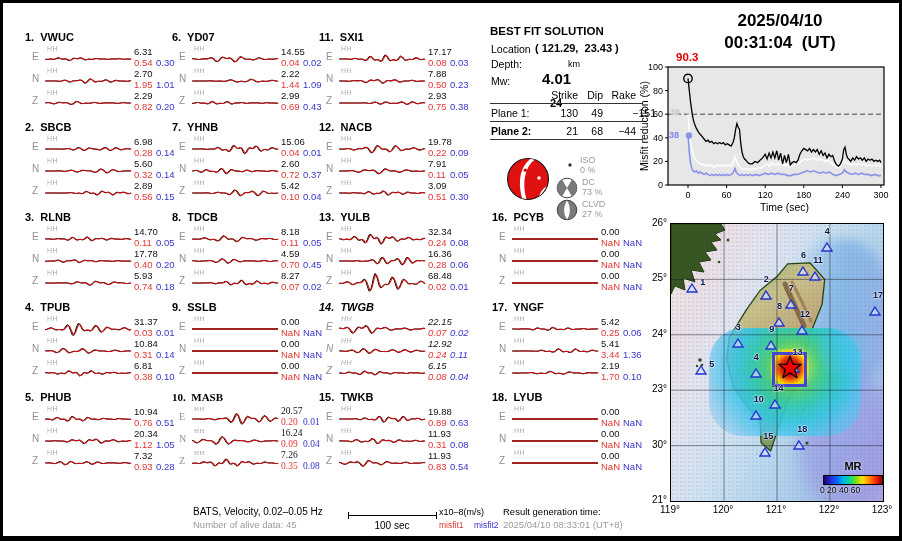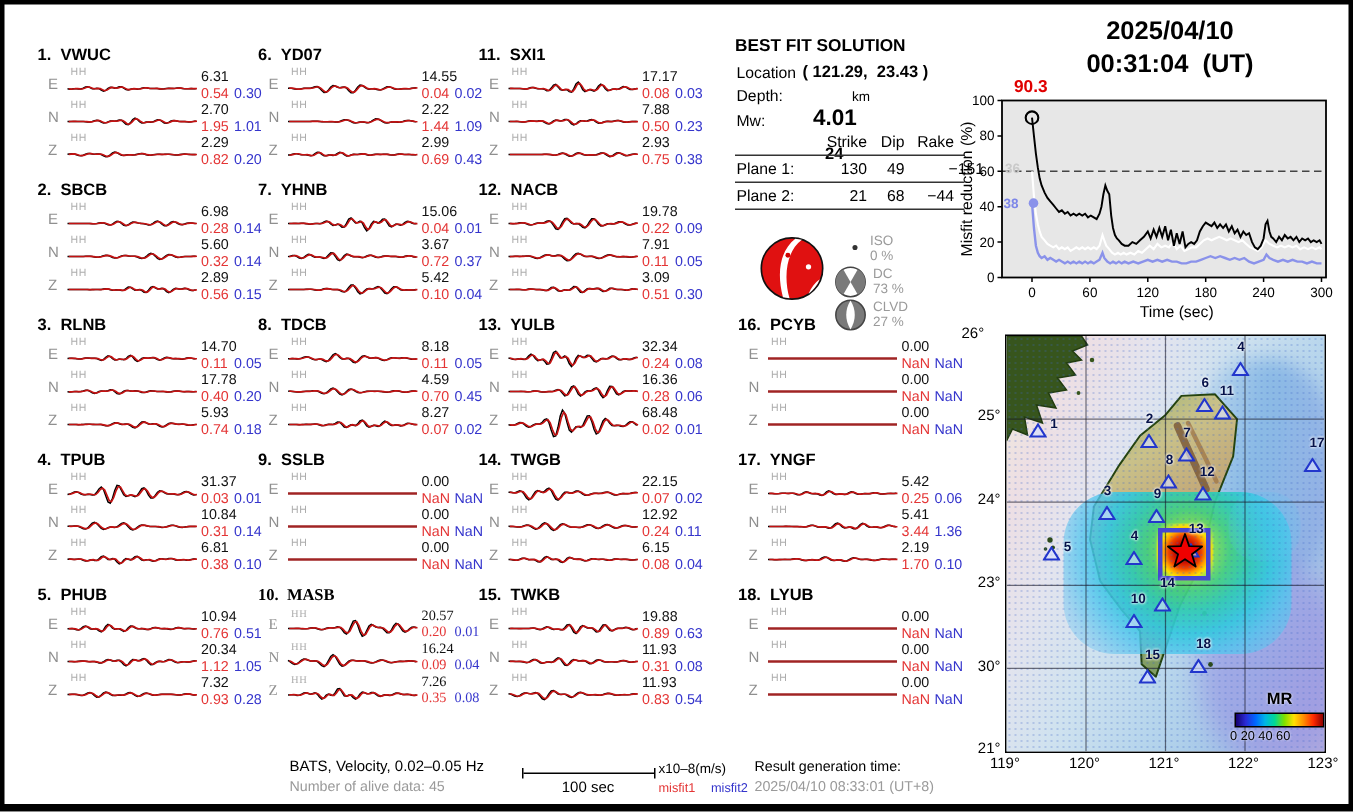--- a/index.html
+++ b/index.html
@@ -304,21 +304,21 @@
           <div class="m1">0.04</div>
           <div class="m2">0.01</div>
         </div>
         <div class="trow" style="top: 35px;">
           <div class="comp">N</div>
           <div class="chan">HH</div>
           <svg width="90" height="22" class="wave" style="overflow: visible;">
             <polyline points="2.0,15.08 3.5,14.77 5.0,14.38 6.5,14.37 8.0,15.01 9.5,15.96 11.0,16.35 12.5,15.67 14.0,14.38 15.5,13.56 17.0,13.86 18.5,14.81 20.0,15.46 21.5,15.46 23.0,15.39 24.5,15.79 26.0,16.24 27.5,15.73 29.0,14.06 30.5,12.51 32.0,12.70 33.5,14.80 35.0,17.11 36.5,17.71 38.0,16.29 39.5,14.31 41.0,13.41 42.5,13.86 44.0,14.72 45.5,15.13 47.0,15.09 48.5,15.16 50.0,15.51 51.5,15.75 53.0,15.44 54.5,14.69 56.0,14.12 57.5,14.21 59.0,14.87 60.5,15.55 62.0,15.74 63.5,15.39 65.0,14.87 66.5,14.60 68.0,14.68 69.5,14.88 71.0,14.96 72.5,14.94 74.0,15.02 75.5,15.27 77.0,15.46 78.5,15.31 80.0,14.86 81.5,14.48 83.0,14.51 84.5,14.89 86.0,15.26 87.5,15.35" fill="none" stroke="#000" stroke-width="1"></polyline>
             <polyline points="2.8,15.07 4.3,14.80 5.8,14.47 7.3,14.46 8.8,15.01 10.3,15.81 11.8,16.15 13.3,15.57 14.8,14.47 16.3,13.78 17.8,14.03 19.3,14.84 20.8,15.39 22.3,15.39 23.8,15.33 25.3,15.67 26.8,16.06 28.3,15.62 29.8,14.20 31.3,12.88 32.8,13.05 34.3,14.83 35.8,16.80 37.3,17.30 38.8,16.10 40.3,14.42 41.8,13.65 43.3,14.03 44.8,14.77 46.3,15.11 47.8,15.08 49.3,15.13 50.8,15.44 52.3,15.64 53.8,15.37 55.3,14.74 56.8,14.25 58.3,14.33 59.8,14.89 61.3,15.47 62.8,15.63 64.3,15.33 65.8,14.89 67.3,14.66 68.8,14.73 70.3,14.90 71.8,14.96 73.3,14.95 74.8,15.02 76.3,15.23 77.8,15.39 79.3,15.26 80.8,14.88 82.3,14.56 83.8,14.58 85.3,14.90 86.8,15.22 88.3,15.30" fill="none" stroke="#c41212" stroke-width="1.1"></polyline>
           </svg>
-          <div class="amp">3.67</div>
+          <div class="amp">2.60</div>
           <div class="m1">0.72</div>
           <div class="m2">0.37</div>
         </div>
         <div class="trow" style="top: 57px;">
           <div class="comp">Z</div>
           <div class="chan">HH</div>
           <svg width="90" height="22" class="wave" style="overflow: visible;">
             <polyline points="2.0,15.00 3.5,15.02 5.0,15.02 6.5,15.01 8.0,15.01 9.5,15.01 11.0,15.02 12.5,14.99 14.0,14.91 15.5,14.82 17.0,14.81 18.5,14.99 20.0,15.31 21.5,15.54 23.0,15.46 24.5,15.03 26.0,14.51 27.5,14.28 29.0,14.48 30.5,14.86 32.0,15.05 33.5,14.99 35.0,15.05 36.5,15.59 38.0,16.41 39.5,16.68 41.0,15.69 42.5,13.69 44.0,12.01 45.5,12.05 47.0,13.98 48.5,16.50 50.0,17.86 51.5,17.37 53.0,15.81 54.5,14.59 56.0,14.37 57.5,14.62 59.0,14.42 60.5,13.64 62.0,13.11 63.5,13.78 65.0,15.58 66.5,17.35 68.0,17.74 69.5,16.47 71.0,14.49 72.5,13.17 74.0,13.19 75.5,14.16 77.0,15.14 78.5,15.52 80.0,15.40 81.5,15.22 83.0,15.27 84.5,15.40 86.0,15.34 87.5,15.01" fill="none" stroke="#000" stroke-width="1"></polyline>
             <polyline points="2.8,15.00 4.3,15.01 5.8,15.02 7.3,15.01 8.8,15.01 10.3,15.01 11.8,15.01 13.3,14.99 14.8,14.93 16.3,14.84 17.8,14.84 19.3,14.99 20.8,15.26 22.3,15.46 23.8,15.39 25.3,15.02 26.8,14.58 28.3,14.39 29.8,14.56 31.3,14.88 32.8,15.05 34.3,14.99 35.8,15.04 37.3,15.50 38.8,16.20 40.3,16.43 41.8,15.59 43.3,13.89 44.8,12.46 46.3,12.49 47.8,14.14 49.3,16.27 50.8,17.43 52.3,17.01 53.8,15.69 55.3,14.65 56.8,14.46 58.3,14.67 59.8,14.51 61.3,13.84 62.8,13.40 64.3,13.96 65.8,15.50 67.3,16.99 68.8,17.33 70.3,16.25 71.8,14.57 73.3,13.44 74.8,13.46 76.3,14.29 77.8,15.12 79.3,15.44 80.8,15.34 82.3,15.19 83.8,15.23 85.3,15.34 86.8,15.29 88.3,15.01" fill="none" stroke="#c41212" stroke-width="1.1"></polyline>
           </svg>
@@ -533,21 +533,21 @@
           <div class="chan">HH</div>
           <svg width="90" height="22" class="wave" style="overflow: visible;">
             <polyline points="2.0,15.20 3.5,15.45 5.0,15.49 6.5,15.09 8.0,14.33 9.5,13.73 11.0,13.87 12.5,14.88 14.0,16.16 15.5,16.78 17.0,16.33 18.5,15.32 20.0,14.67 21.5,14.70 23.0,14.63 24.5,13.54 26.0,11.76 27.5,11.23 29.0,13.80 30.5,18.90 32.0,23.12 33.5,22.66 35.0,16.86 36.5,9.35 38.0,5.39 39.5,7.50 41.0,13.53 42.5,18.75 44.0,20.09 45.5,18.36 47.0,16.56 48.5,16.43 50.0,16.90 51.5,15.72 53.0,12.43 54.5,9.25 56.0,9.15 57.5,12.91 59.0,18.17 60.5,21.35 62.0,20.46 63.5,16.56 65.0,12.58 66.5,10.97 68.0,12.02 69.5,14.18 71.0,15.66 72.5,15.90 74.0,15.58 75.5,15.62 77.0,16.12 78.5,16.35 80.0,15.66 81.5,14.28 83.0,13.18 84.5,13.21 86.0,14.30 87.5,15.61" fill="none" stroke="#000" stroke-width="1"></polyline>
             <polyline points="2.8,15.17 4.3,15.38 5.8,15.41 7.3,15.07 8.8,14.43 10.3,13.92 11.8,14.04 13.3,14.89 14.8,15.98 16.3,16.52 17.8,16.13 19.3,15.27 20.8,14.72 22.3,14.74 23.8,14.69 25.3,13.75 26.8,12.24 28.3,11.80 29.8,13.98 31.3,18.31 32.8,21.90 34.3,21.51 35.8,16.58 37.3,10.20 38.8,6.83 40.3,8.63 41.8,13.75 43.3,18.18 44.8,19.33 46.3,17.86 47.8,16.32 49.3,16.22 50.8,16.62 52.3,15.62 53.8,12.81 55.3,10.11 56.8,10.02 58.3,13.22 59.8,17.70 61.3,20.40 62.8,19.64 64.3,16.32 65.8,12.94 67.3,11.57 68.8,12.47 70.3,14.30 71.8,15.56 73.3,15.77 74.8,15.49 76.3,15.53 77.8,15.95 79.3,16.15 80.8,15.56 82.3,14.39 83.8,13.45 85.3,13.47 86.8,14.41 88.3,15.52" fill="none" stroke="#c41212" stroke-width="1.1"></polyline>
           </svg>
           <div class="amp">68.48</div>
           <div class="m1">0.02</div>
           <div class="m2">0.01</div>
         </div>
       </div>
-      <div class="sta-panel" style="left: 314px; top: 298px;">
+      <div class="sta-panel" style="left: 314px; top: 298px; font-style: italic;">
         <div class="sta-h">14.  TWGB</div>
         <div class="trow" style="top: 13px;">
           <div class="comp">E</div>
           <div class="chan">HH</div>
           <svg width="90" height="22" class="wave" style="overflow: visible;">
             <polyline points="2.0,14.13 3.5,14.24 5.0,14.56 6.5,14.50 8.0,13.86 9.5,13.25 11.0,13.69 12.5,15.57 14.0,17.99 15.5,19.28 17.0,18.40 18.5,15.93 20.0,13.66 21.5,12.98 23.0,13.68 24.5,14.26 26.0,13.57 27.5,12.05 29.0,11.42 30.5,12.93 32.0,16.06 33.5,18.82 35.0,19.46 36.5,17.89 38.0,15.60 39.5,14.20 41.0,14.15 42.5,14.66 44.0,14.72 45.5,14.09 47.0,13.40 48.5,13.41 50.0,14.27 51.5,15.44 53.0,16.21 54.5,16.23 56.0,15.71 57.5,15.13 59.0,14.86 60.5,14.91 62.0,15.02 63.5,14.91 65.0,14.51 66.5,14.10 68.0,14.06 69.5,14.57 71.0,15.38 72.5,15.97 74.0,16.00 75.5,15.57 77.0,15.12 78.5,14.97 80.0,15.09 81.5,15.14 83.0,14.92 84.5,14.52 86.0,14.29 87.5,14.41" fill="none" stroke="#000" stroke-width="1"></polyline>
             <polyline points="2.8,14.26 4.3,14.35 5.8,14.63 7.3,14.58 8.8,14.03 10.3,13.51 11.8,13.89 13.3,15.48 14.8,17.54 16.3,18.64 17.8,17.89 19.3,15.79 20.8,13.86 22.3,13.28 23.8,13.88 25.3,14.37 26.8,13.78 28.3,12.50 29.8,11.96 31.3,13.24 32.8,15.90 34.3,18.24 35.8,18.79 37.3,17.46 38.8,15.51 40.3,14.32 41.8,14.27 43.3,14.71 44.8,14.76 46.3,14.23 47.8,13.64 49.3,13.65 50.8,14.38 52.3,15.38 53.8,16.03 55.3,16.05 56.8,15.61 58.3,15.11 59.8,14.88 61.3,14.92 62.8,15.02 64.3,14.93 65.8,14.59 67.3,14.23 68.8,14.20 70.3,14.64 71.8,15.32 73.3,15.83 74.8,15.85 76.3,15.49 77.8,15.10 79.3,14.98 80.8,15.07 82.3,15.12 83.8,14.93 85.3,14.60 86.8,14.40 88.3,14.50" fill="none" stroke="#c41212" stroke-width="1.1"></polyline>
           </svg>
           <div class="amp">22.15</div>
           <div class="m1">0.07</div>
@@ -728,21 +728,21 @@
 
     <div class="sol-col" style="left:50px;top:64px;width:38px;">Strike</div>
     <div class="sol-col" style="left:90px;top:64px;width:23px;">Dip</div>
     <div class="sol-col" style="left:113px;top:64px;width:33px;">Rake</div>
     <div class="sol-rule" style="top:78px;"></div>
     <div class="sol-l" style="left:1px;top:82px;">Plane 1:</div>
     <div class="sol-col" style="left:50px;top:82px;width:38px;">130</div>
     <div class="sol-col" style="left:90px;top:82px;width:23px;">49</div>
     <div class="sol-col" style="left:113px;top:82px;width:33px;margin-left:20px;">−151</div>
     <div class="sol-rule" style="top:96px;"></div>
-    <div class="sol-l" style="left:1px;top:100px;">Plane 2:</div>
+    <div class="sol-l" style="left:1px;top:100px;font-weight:bold;">Plane 2:</div>
     <div class="sol-col" style="left:50px;top:100px;width:38px;">21</div>
     <div class="sol-col" style="left:90px;top:100px;width:23px;">68</div>
     <div class="sol-col" style="left:113px;top:100px;width:33px;">−44</div>
     <div class="sol-rule" style="top:114px;"></div>
 
     <svg class="abs" style="left:16px;top:132px;" width="44" height="44" viewBox="0 0 40 40">
       <circle cx="20" cy="20" r="18.6" fill="#e01111" stroke="#111" stroke-width="1"></circle>
       <path d="M 22,1.9 C 13,9 10.5,22 14.5,37.4 L 18.5,38.1 C 14.5,24 17,9 26,2.5 Z" fill="#fff"></path>
       <path d="M 30,35.5 C 33,33 35.5,30 36.8,26.5 C 34,28.5 31.5,31.5 30,35.5 Z" fill="#fff"></path>
       <circle cx="17.5" cy="12" r="1.5" fill="#d00000"></circle>
@@ -941,21 +941,21 @@
     <div id="cbar-lab">MR</div>
     <div id="cbar"></div>
     <div id="cbar-ticks">0 20 40 60</div>
   </div>
   <div id="map-ticks">
       <div class="map-tick" style="left: 653px; top: 501px; width: 28px; text-align: center;">119°</div>
       <div class="map-tick" style="left: 706px; top: 501px; width: 28px; text-align: center;">120°</div>
       <div class="map-tick" style="left: 759px; top: 501px; width: 28px; text-align: center;">121°</div>
       <div class="map-tick" style="left: 812px; top: 501px; width: 28px; text-align: center;">122°</div>
       <div class="map-tick" style="left: 865px; top: 501px; width: 28px; text-align: center;">123°</div>
-      <div class="map-tick" style="left: 638px; top: 214px; width: 26px; ">26°</div>
+      <div class="map-tick" style="left: 638px; top: 214px; width: 26px; text-align: right;">26°</div>
       <div class="map-tick" style="left: 638px; top: 269.4px; width: 26px; text-align: right;">25°</div>
       <div class="map-tick" style="left: 638px; top: 324.8px; width: 26px; text-align: right;">24°</div>
       <div class="map-tick" style="left: 638px; top: 380.2px; width: 26px; text-align: right;">23°</div>
       <div class="map-tick" style="left: 638px; top: 435.6px; width: 26px; text-align: right;">30°</div>
       <div class="map-tick" style="left: 638px; top: 491px; width: 26px; text-align: right;">21°</div>
     </div>
 
   <div class="foot-b" style="left:190px;top:503px;">BATS, Velocity, 0.02–0.05 Hz</div>
   <div class="foot-g" style="left:190px;top:516px;">Number of alive data: 45</div>
   <div id="scalebar">

